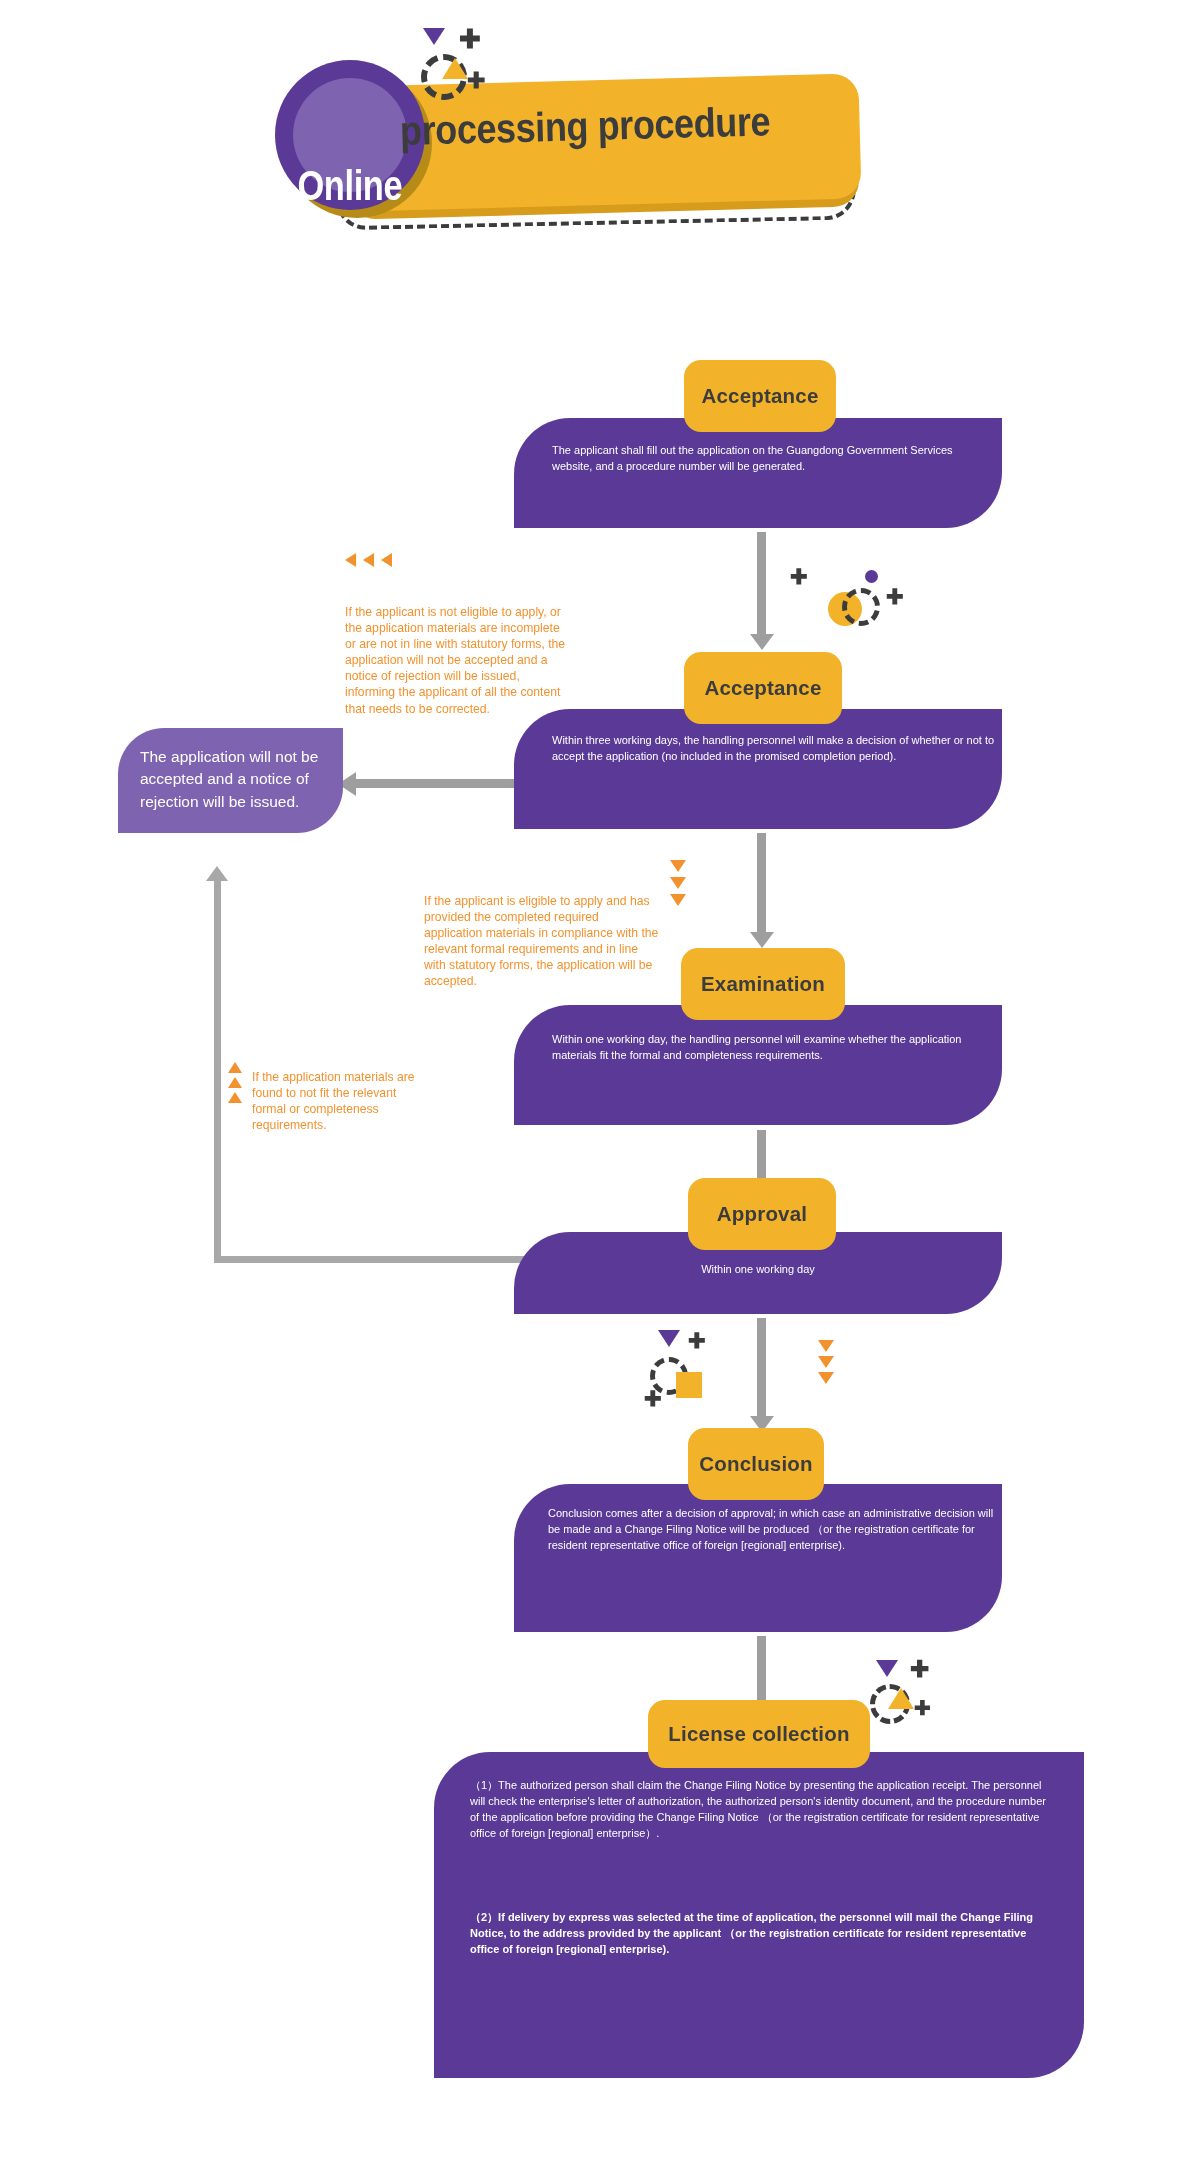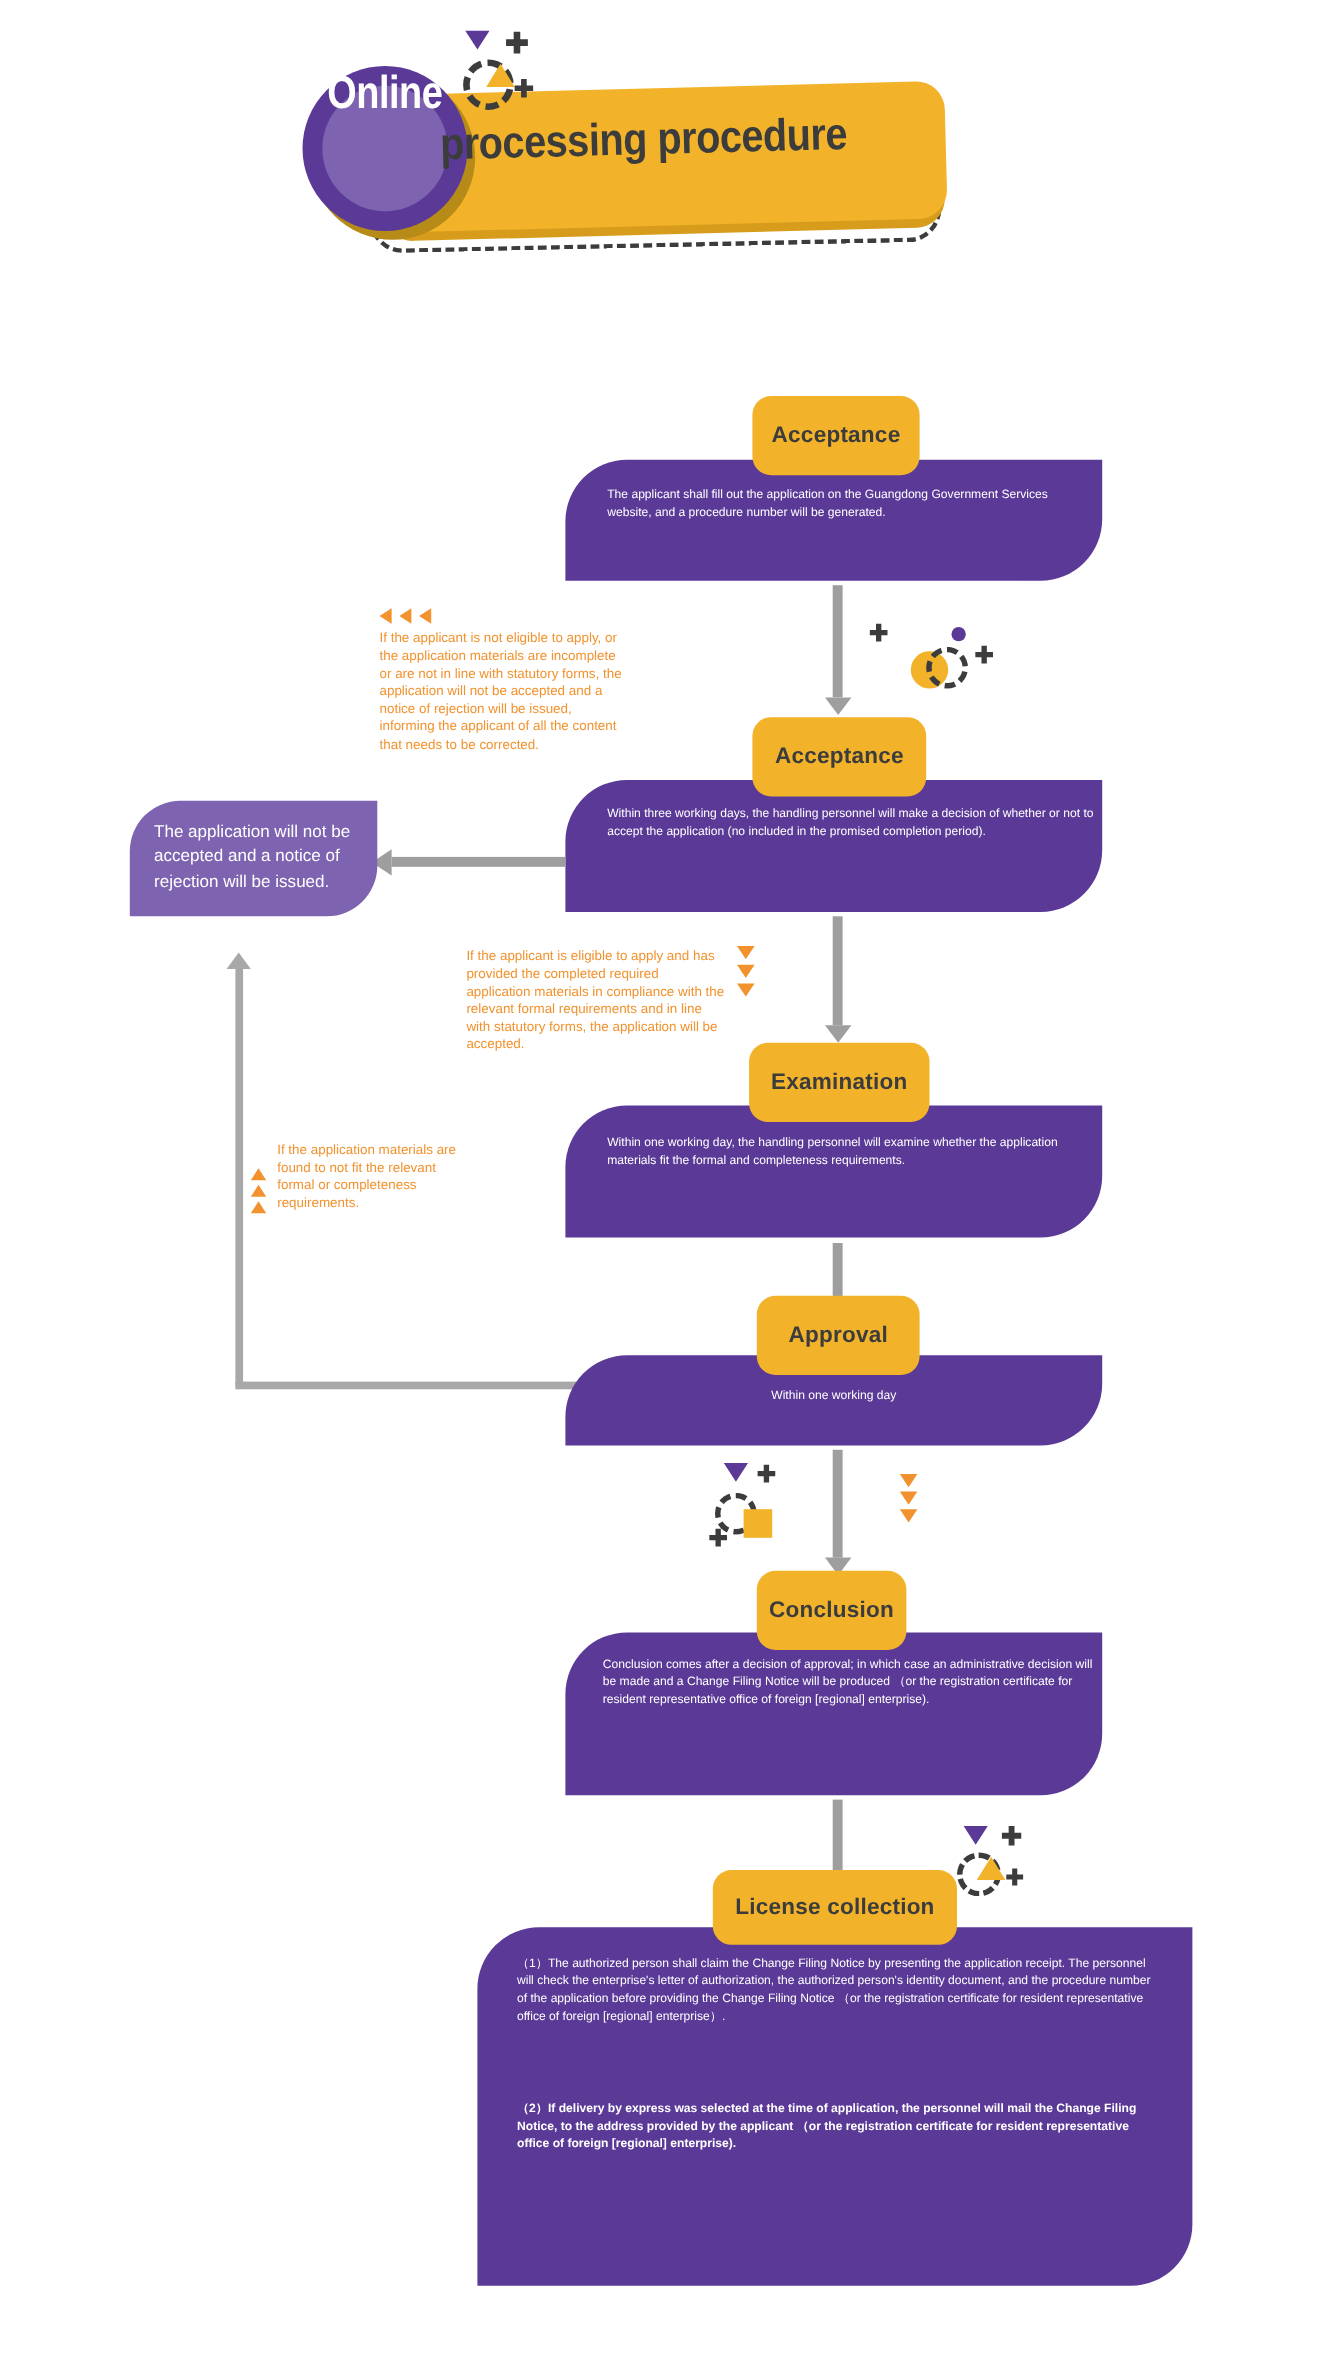--- a/index.html
+++ b/index.html
@@ -27,21 +27,21 @@
     position:absolute; left:58px; top:68px; width:510px; height:125px;
     background:#D79C1B; border-radius:26px; transform: rotate(-1.5deg);
   }
   .title-circle-shadow {
     position:absolute; left:-8px; top:48px; width:150px; height:150px;
     border-radius:50%; background:#B78B17;
   }
   .title-circle {
     position:absolute; left:-15px; top:40px; width:150px; height:150px;
     border-radius:50%; background:#5B3A97;
-    display:flex; align-items:flex-start; justify-content:center;
+    display:flex; align-items:flex-end; justify-content:center;
   }
   .title-circle-inner {
     position:absolute; left:18px; top:18px; width:114px; height:114px;
     border-radius:50%; background:#7E63B0;
   }
   .title-circle-label {
     position:relative; z-index:3; color:#ffffff;
     font-size:42px; font-weight:bold; letter-spacing:-0.5px;
     font-family:"Liberation Sans Narrow","Liberation Sans",sans-serif;
     transform: scaleX(0.82);
@@ -117,21 +117,21 @@
     border-right:18px solid #9e9e9e;
   }
   .loop-line { position:absolute; background:#a8a8a8; }
   .loop-head {
     position:absolute; width:0; height:0;
     border-left:11px solid transparent; border-right:11px solid transparent;
     border-bottom:15px solid #a8a8a8;
   }
 
   
-  .anno { position:absolute; color:#F2922E; font-size:12.2px; line-height:1.32; }
+  .anno { position:absolute; color:#F2922E; font-size:12.2px; line-height:1.32;margin-top:32px; }
   .anno-marks { position:absolute; display:flex; }
   .mk-left {
     width:0;height:0;border-top:7px solid transparent;border-bottom:7px solid transparent;
     border-right:11px solid #F2922E; margin-right:7px;
   }
   .mk-down-col { position:absolute; display:flex; flex-direction:column; gap:5px; }
   .mk-down {
     width:0;height:0;border-left:8px solid transparent;border-right:8px solid transparent;
     border-top:12px solid #F2922E;
   }

